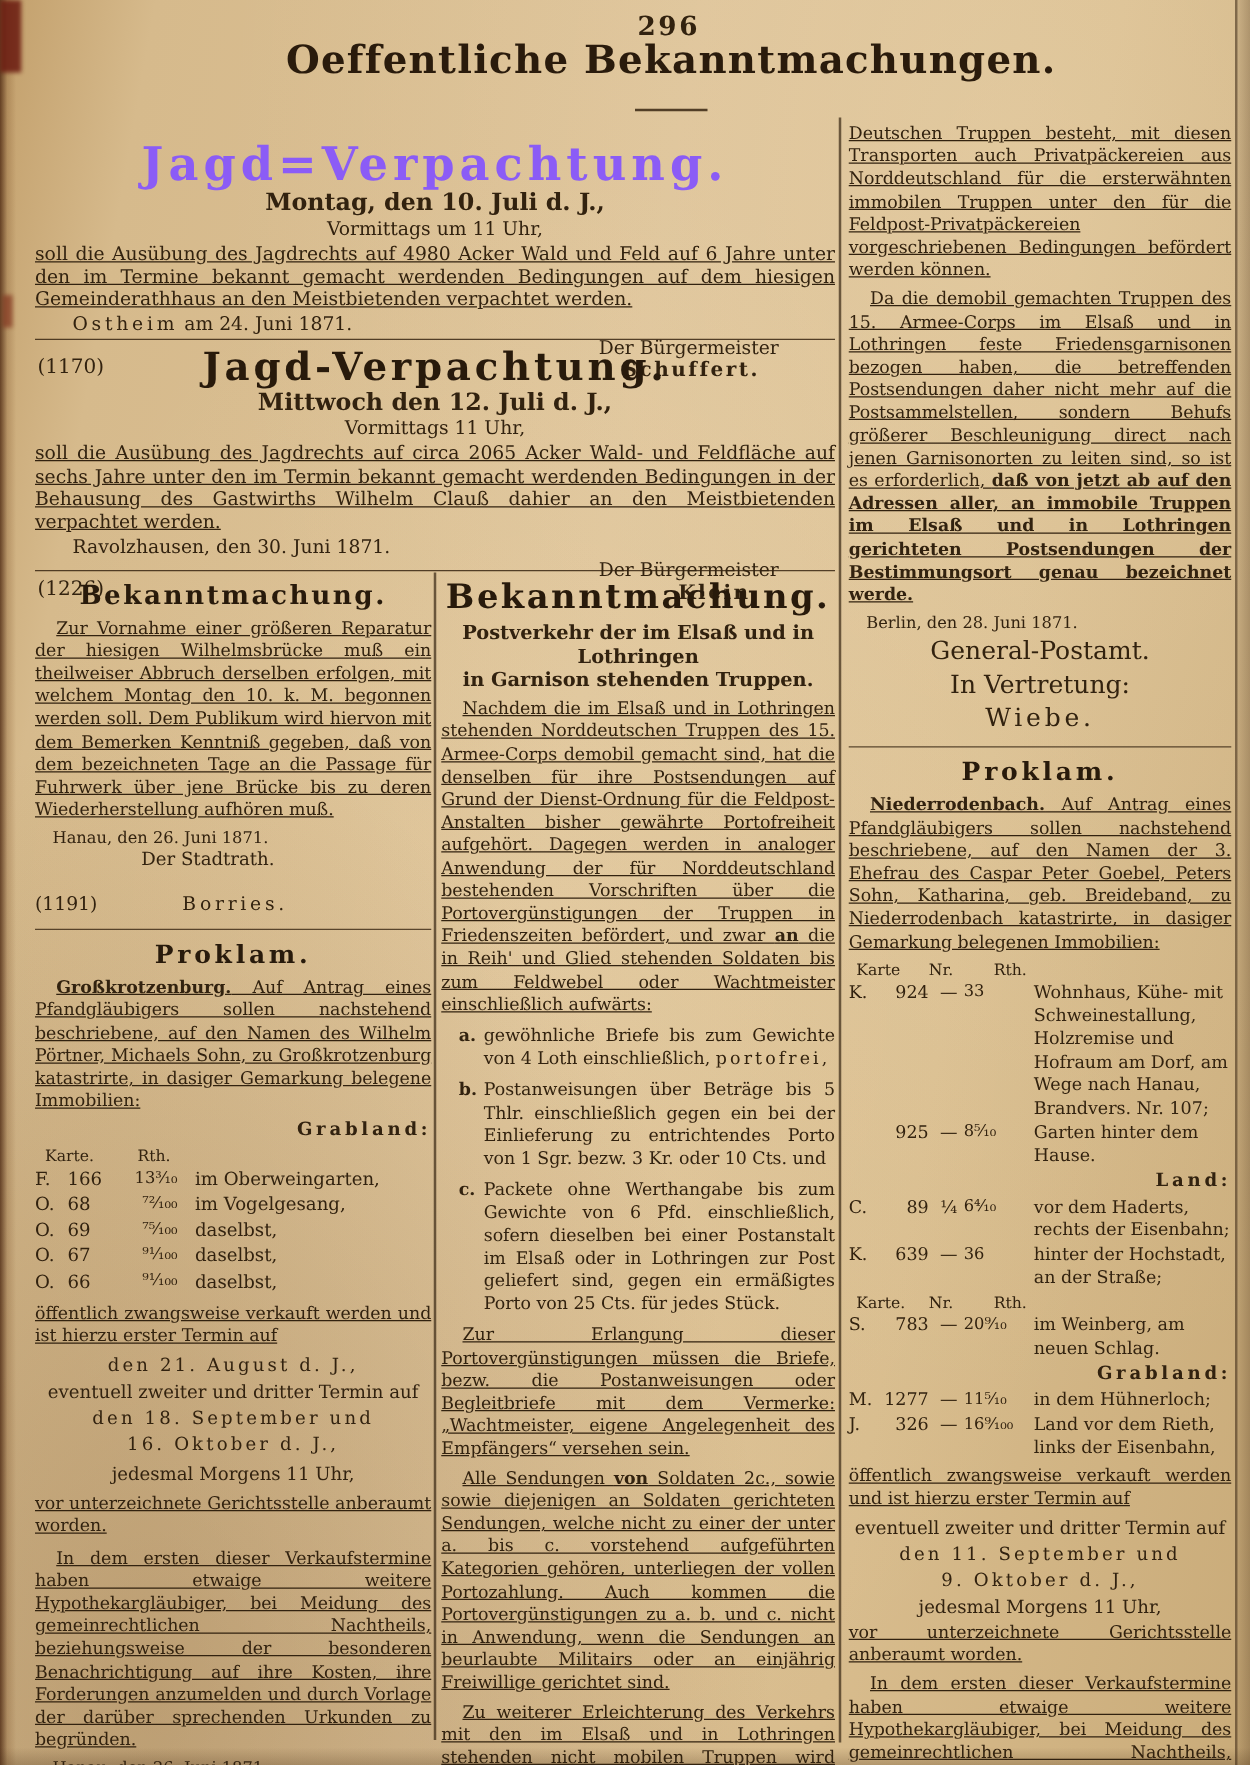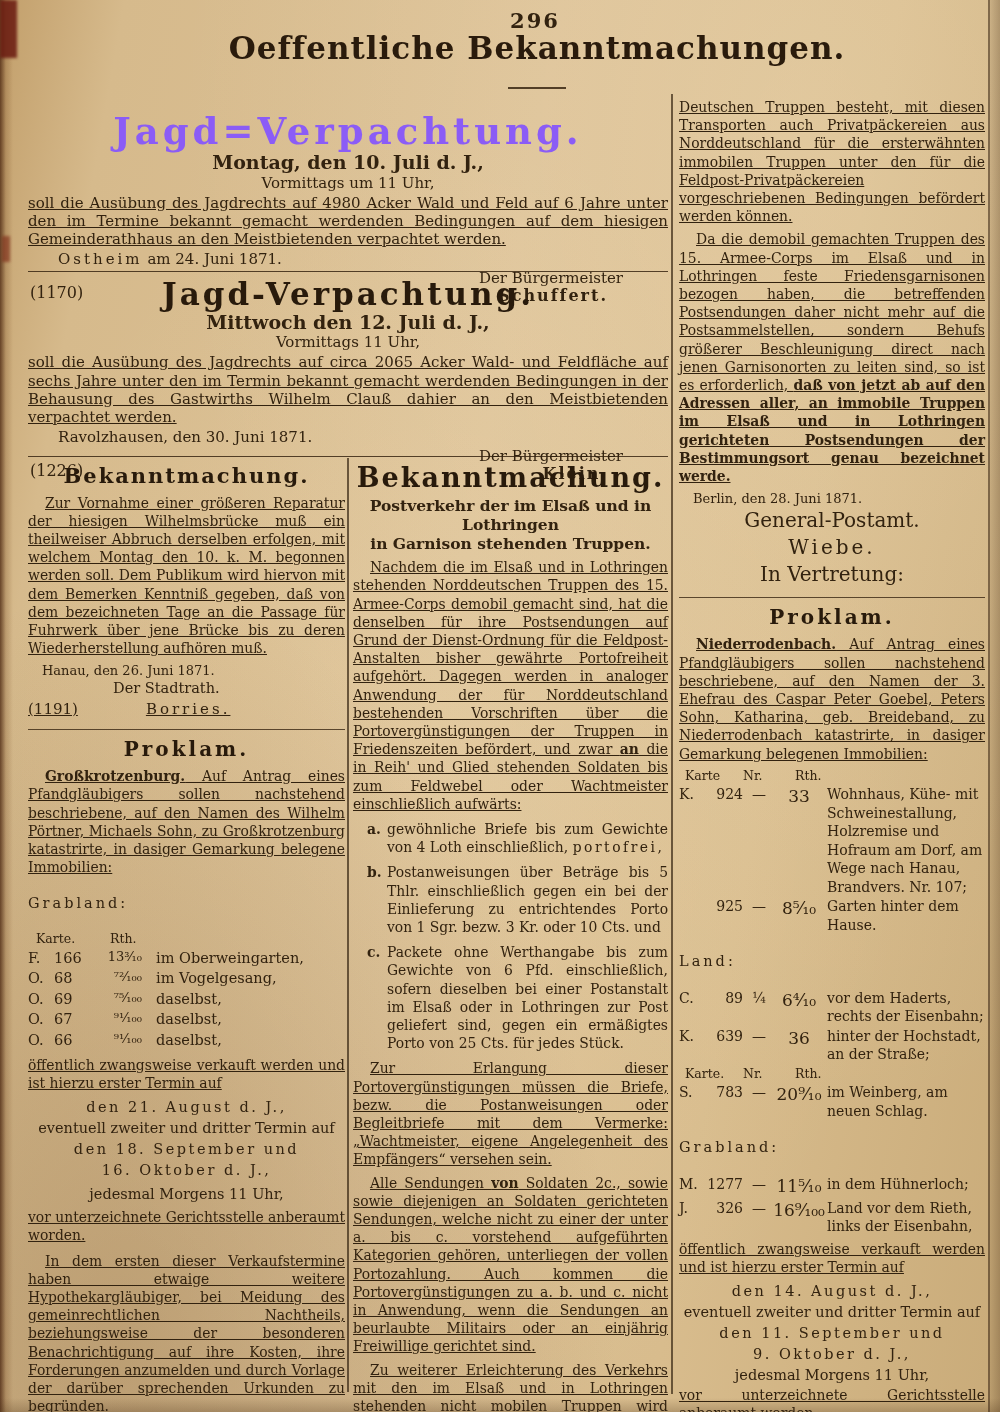--- a/index.html
+++ b/index.html
@@ -55,21 +55,21 @@
   
   .col{font-size:13.9px;line-height:1.31;}
   .col p{margin:0 0 5px 0;}
   .h-bek-sm{font-size:21px;font-weight:bold;text-align:center;letter-spacing:2px;margin:0 0 4px 0;color:#281a0b;}
   .h-bek-lg{font-size:27px;font-weight:bold;text-align:center;letter-spacing:2px;margin:0 0 2px 0;color:#281a0b;}
   .h-proklam{font-size:20px;font-weight:bold;text-align:center;letter-spacing:3px;margin:6px 0 5px 0;color:#281a0b;}
   .subtitle{font-size:15.5px;font-weight:bold;text-align:center;line-height:1.2;margin:0 0 5px 0;}
   .sig3{margin:2px 0 0 14px;font-size:13px;}
   .sigcenter{text-align:center;font-size:20px;line-height:1.35;}
   .stadtrat-line{margin-left:85px;font-size:14.5px;}
-  .borries-row{display:flex;font-size:15px;margin-top:2px;text-decoration:underline;}
+  .borries-row{display:flex;font-size:15px;margin-top:16px;}
   .borries-row .nm{margin-left:68px;letter-spacing:3px;}
   .colrule{border-top:1.5px solid rgba(56,38,18,.8);margin:9px 0 4px 0;}
 
   
   .item{display:flex;margin:7px 0 0 14px;}
   .item .lab{width:20px;flex:none;font-weight:bold;}
   .item .txt{flex:1;text-align:justify;}
 
   
   .t1hdr{display:flex;font-size:12.5px;margin-top:3px;}
@@ -78,23 +78,23 @@
   .t1row{display:grid;grid-template-columns:26px 40px 62px 1fr;font-size:14.5px;line-height:1.42;}
   .t1row .nr{text-align:left;}
   .t1row .rth{text-align:right;padding-right:14px;font-size:13px;}
   .t2hdr{display:flex;font-size:12.5px;margin-top:2px;}
   .t2hdr .c1{width:58px;padding-left:6px;}
   .t2hdr .c2{width:52px;}
   .t2hdr .c3{width:50px;}
   .t2row{display:grid;grid-template-columns:24px 44px 24px 56px 1fr;font-size:14px;line-height:1.32;margin-top:1px;}
   .t2row .nr{text-align:right;padding-right:4px;}
   .t2row .dash{text-align:center;}
-  .t2row .rth{font-size:17px;text-align:center;}
+  .t2row .rth{font-size:13px;}
   .t2row .desc{text-align:left;}
-  .subhead{text-align:left;letter-spacing:3px;font-size:14.5px;margin:18px 0;}
+  .subhead{text-align:right;letter-spacing:3px;font-size:14.5px;margin:2px 0;font-weight:bold;}
   .terminline{text-align:center;font-size:14.5px;line-height:1.45;}
 </style>
 </head>
 <body>
 
 <div class="abs edge-left"></div>
 <div class="abs edge-corner"></div>
 <div class="abs edge-corner2"></div>
 <div class="abs edge-right-line"></div>
 <div class="abs edge-right-shade"></div>
@@ -223,22 +223,22 @@
     <p class="just ind">Zu weiterer Erleichterung des Verkehrs mit den im Elsaß und in Lothringen stehenden nicht mobilen Truppen wird nachgegeben, daß, so lange ein besonderer Beförderungsdienst für die Feldpost-Privatpäckereien an die in Frankreich zurückbleibenden, zur Occupations-Armee gehörigen</p>
   </section>
 </div>
 
 <div class="abs col" style="left:679px;top:98px;width:306px;">
   <section>
     <p class="just">Deutschen Truppen besteht, mit diesen Transporten auch Privatpäckereien aus Norddeutschland für die ersterwähnten immobilen Truppen unter den für die Feldpost-Privatpäckereien vorgeschriebenen Bedingungen befördert werden können.</p>
     <p class="just ind"><span>Da die demobil gemachten Truppen des 15. Armee-Corps im Elsaß und in Lothringen feste Friedensgarnisonen bezogen haben, die betreffenden Postsendungen daher nicht mehr auf die Postsammelstellen, sondern Behufs größerer Beschleunigung direct nach jenen Garnisonorten zu leiten sind, so ist es erforderlich, </span><span class="bold">daß von jetzt ab auf den Adressen aller, an immobile Truppen im Elsaß und in Lothringen gerichteten Postsendungen der Bestimmungsort genau bezeichnet werde.</span></p>
     <div class="sig3">Berlin, den 28. Juni 1871.</div>
     <div class="sigcenter">General-Postamt.</div>
+    <div class="sigcenter">In Vertretung:</div>
     <div class="sigcenter sp">Wiebe.</div>
-    <div class="sigcenter">In Vertretung:</div>
   </section>
   <div class="colrule"></div>
   <section>
     <h2 class="h-proklam">Proklam.</h2>
     <p class="just ind"><span class="bold">Niederrodenbach.</span><span> Auf Antrag eines Pfandgläubigers sollen nachstehend beschriebene, auf den Namen der 3. Ehefrau des Caspar Peter Goebel, Peters Sohn, Katharina, geb. Breideband, zu Niederrodenbach katastrirte, in dasiger Gemarkung belegenen Immobilien:</span></p>
     <div class="t2hdr">
       <span class="c1">Karte</span>
       <span class="c2">Nr.</span>
       <span class="c3">Rth.</span>
     </div>
@@ -292,21 +292,20 @@
         <span class="desc">in dem Hühnerloch;</span>
       </div>
     <div class="t2row">
         <span>J.</span>
         <span class="nr">326</span>
         <span class="dash">—</span>
         <span class="rth">16⁹⁄₁₀₀</span>
         <span class="desc">Land vor dem Rieth, links der Eisenbahn,</span>
       </div>
     <p class="just" style="margin-top:4px;">öffentlich zwangsweise verkauft werden und ist hierzu erster Termin auf</p>
-    <div class="terminline sp2">den 14. August d. J.,</div>
     <div class="terminline">eventuell zweiter und dritter Termin auf</div>
     <div class="terminline sp2">den 11. September und</div>
     <div class="terminline sp2">9. Oktober d. J.,</div>
     <div class="terminline">jedesmal Morgens 11 Uhr,</div>
     <p class="just">vor unterzeichnete Gerichtsstelle anberaumt worden.</p>
     <p class="just ind" style="margin-top:5px;">In dem ersten dieser Verkaufstermine haben etwaige weitere Hypothekargläubiger, bei Meidung des gemeinrechtlichen Nachtheils, beziehungsweise der besonderen Benachrichtigung auf ihre Kosten, ihre Forderungen anzumelden und durch Vorlage der darüber sprechenden Urkunden zu begründen.</p>
 
   </section>
 </div>
 

